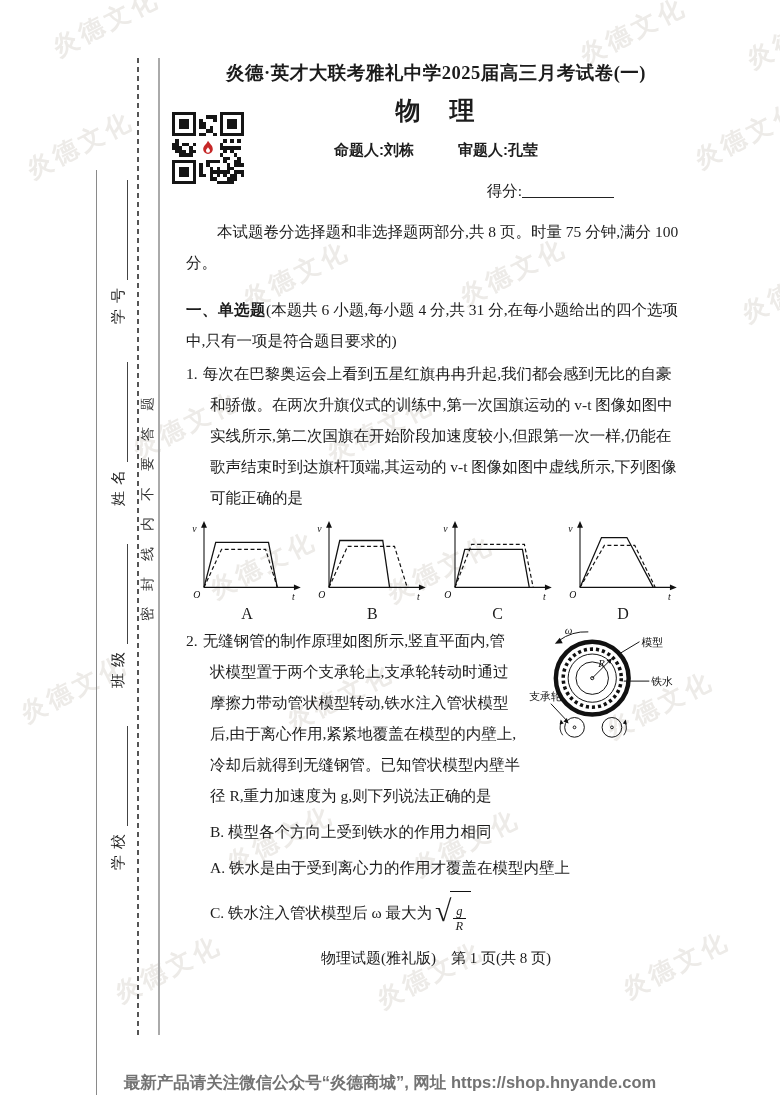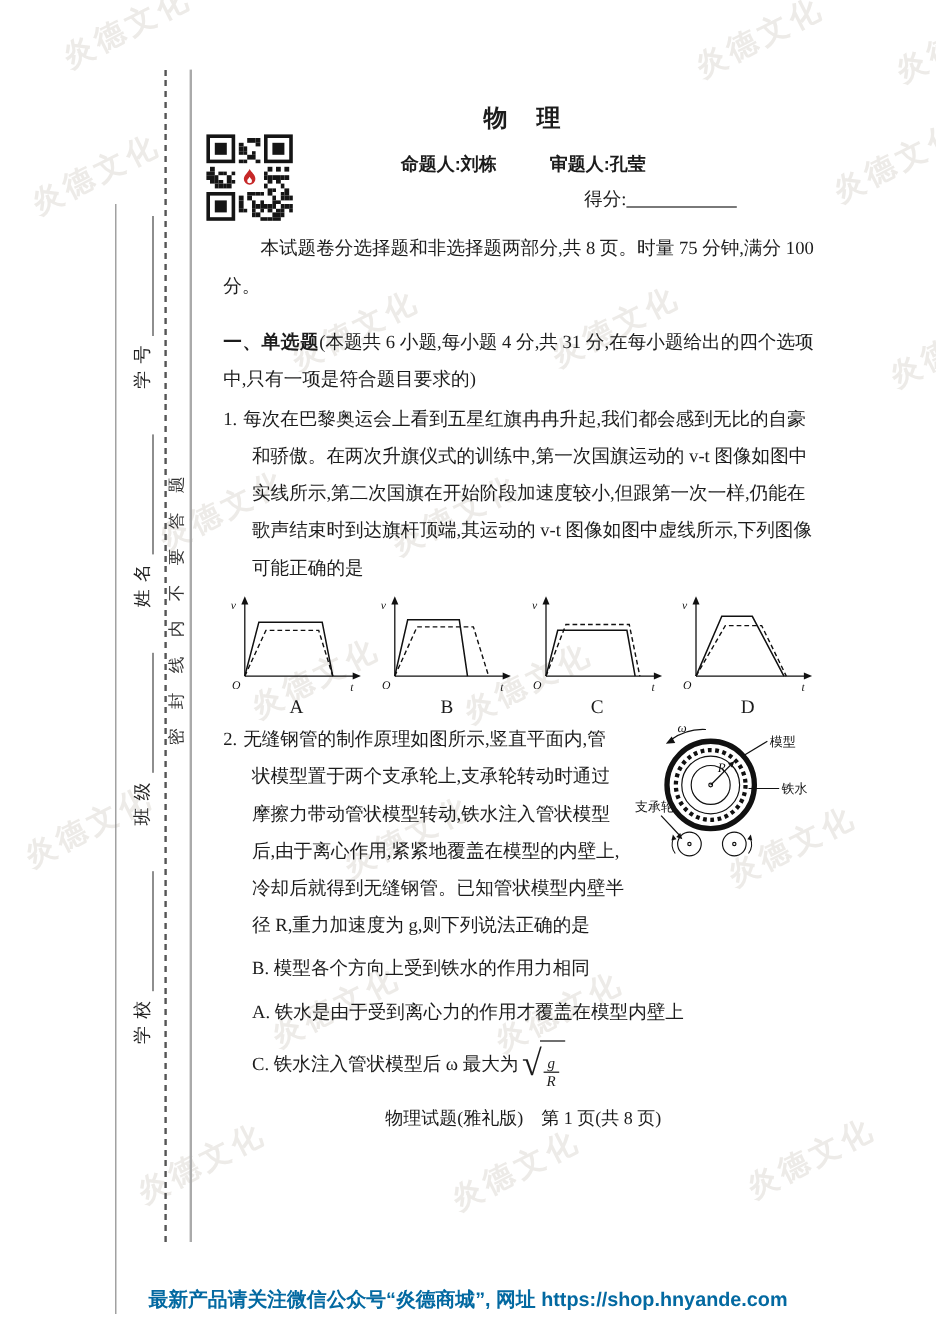--- a/index.html
+++ b/index.html
@@ -24,25 +24,25 @@
   .qr{position:absolute;left:172px;top:112px;width:72px;height:72px;background:#fff;}
   .qr i{position:absolute;background:#151515;}
   .qr-finder{position:absolute;width:24px;height:24px;border:3.5px solid #151515;box-sizing:border-box;}
   .qr-finder::after{content:"";position:absolute;left:3.5px;top:3.5px;width:10px;height:10px;background:#151515;}
   .qr-f-tl{left:0;top:0}.qr-f-tr{right:0;top:0}.qr-f-bl{left:0;bottom:0}
   .qr-logo{position:absolute;left:25px;top:25px;width:22px;height:22px;background:#fff;
       display:flex;align-items:center;justify-content:center;}
   
   .content{position:absolute;left:186px;top:58px;width:500px;font-size:15.5px;line-height:31px;}
   .exam-title{margin:0;font-size:18.5px;line-height:30px;font-weight:700;text-align:center;letter-spacing:.5px;}
-  .subject{margin-top:24px;font-size:20px;font-weight:700;text-align:center;letter-spacing:2px;line-height:34px;}
+  .subject{margin-top:6px;font-size:25px;font-weight:700;text-align:center;letter-spacing:2px;line-height:34px;}
   .people{margin-top:11px;text-align:center;font-family:"Liberation Sans","DejaVu Sans",sans-serif;
       font-weight:700;font-size:15px;line-height:22px;}
   .people span{margin:0 20px;}
-  .score-row{margin-top:5px;text-align:right;padding-right:72px;font-size:15.5px;line-height:26px;}
+  .score-row{margin-top:17px;text-align:right;padding-right:72px;font-size:15.5px;line-height:26px;}
   .score-blank{display:inline-block;width:92px;border-bottom:1px solid #222;height:16px;vertical-align:-2px;}
   p.intro{margin:12px 0 16px 0;text-indent:2em;}
   p.section{margin:2px 0 0 0;}
   p.section b{letter-spacing:.5px;}
   .qtext{margin-top:2px;padding-left:24px;text-indent:-24px;}
   .qnum{margin-right:5px;}
   
   .graph-row{display:flex;justify-content:space-between;margin:6px 4px 0 2px;}
   .graph{margin:0;text-align:center;width:118px;}
   .graph svg{display:block;}
@@ -62,21 +62,21 @@
   .option{margin:5px 0 0 24px;}
   .option-c{display:flex;align-items:center;margin-top:8px;}
   .sqrt{display:inline-flex;align-items:center;margin-left:3px;}
   .sqrt-sign{font-size:30px;line-height:1;font-weight:400;transform:translateY(-1px);}
   .sqrt-body{border-top:1.5px solid #111;padding:2px 5px 0 3px;margin-left:-2px;}
   .frac{display:inline-flex;flex-direction:column;align-items:center;font-size:12.5px;
       font-style:italic;line-height:1.15;}
   .frac .den{border-top:1px solid #111;padding:0 3px;}
   .footer-line{margin-top:9px;text-align:center;font-size:15px;}
   .promo{position:absolute;left:0;top:1072px;width:780px;text-align:center;
-      font-family:"Liberation Sans","DejaVu Sans",sans-serif;font-weight:700;font-size:16.5px;color:#0369a1;}
+      font-family:"Liberation Sans","DejaVu Sans",sans-serif;font-weight:700;font-size:16.5px;color:#737373;}
   .clearfix::after{content:"";display:block;clear:both;}
 </style>
 </head>
 <body>
 
 <div class="page">
 
   <span class="wm" style="left:48px;top:6px">炎德文化</span>
   <span class="wm" style="left:575px;top:14px">炎德文化</span>
   <span class="wm" style="left:742px;top:18px">炎德文化</span>
@@ -225,20 +225,21 @@
       <i style="left:61.71px;top:65.14px;width:3.43px;height:3.43px"></i>
       <i style="left:44.57px;top:68.57px;width:3.43px;height:3.43px"></i>
       <i style="left:48.00px;top:68.57px;width:3.43px;height:3.43px"></i>
       <i style="left:51.43px;top:68.57px;width:3.43px;height:3.43px"></i>
       <i style="left:54.86px;top:68.57px;width:3.43px;height:3.43px"></i>
       <i style="left:58.29px;top:68.57px;width:3.43px;height:3.43px"></i>
     </div>
 
   <div class="content">
 
+    <h1 class="exam-title">炎德·英才大联考雅礼中学2025届高三月考试卷(一)</h1>
     <div class="subject">物　理</div>
     <div class="people">
       <span>命题人:刘栋</span>
       <span>审题人:孔莹</span>
     </div>
     <div class="score-row">
       <span>得分:</span><span class="score-blank"></span>
     </div>
 
     <p class="intro">本试题卷分选择题和非选择题两部分,共 8 页。时量 75 分钟,满分 100 分。</p>

